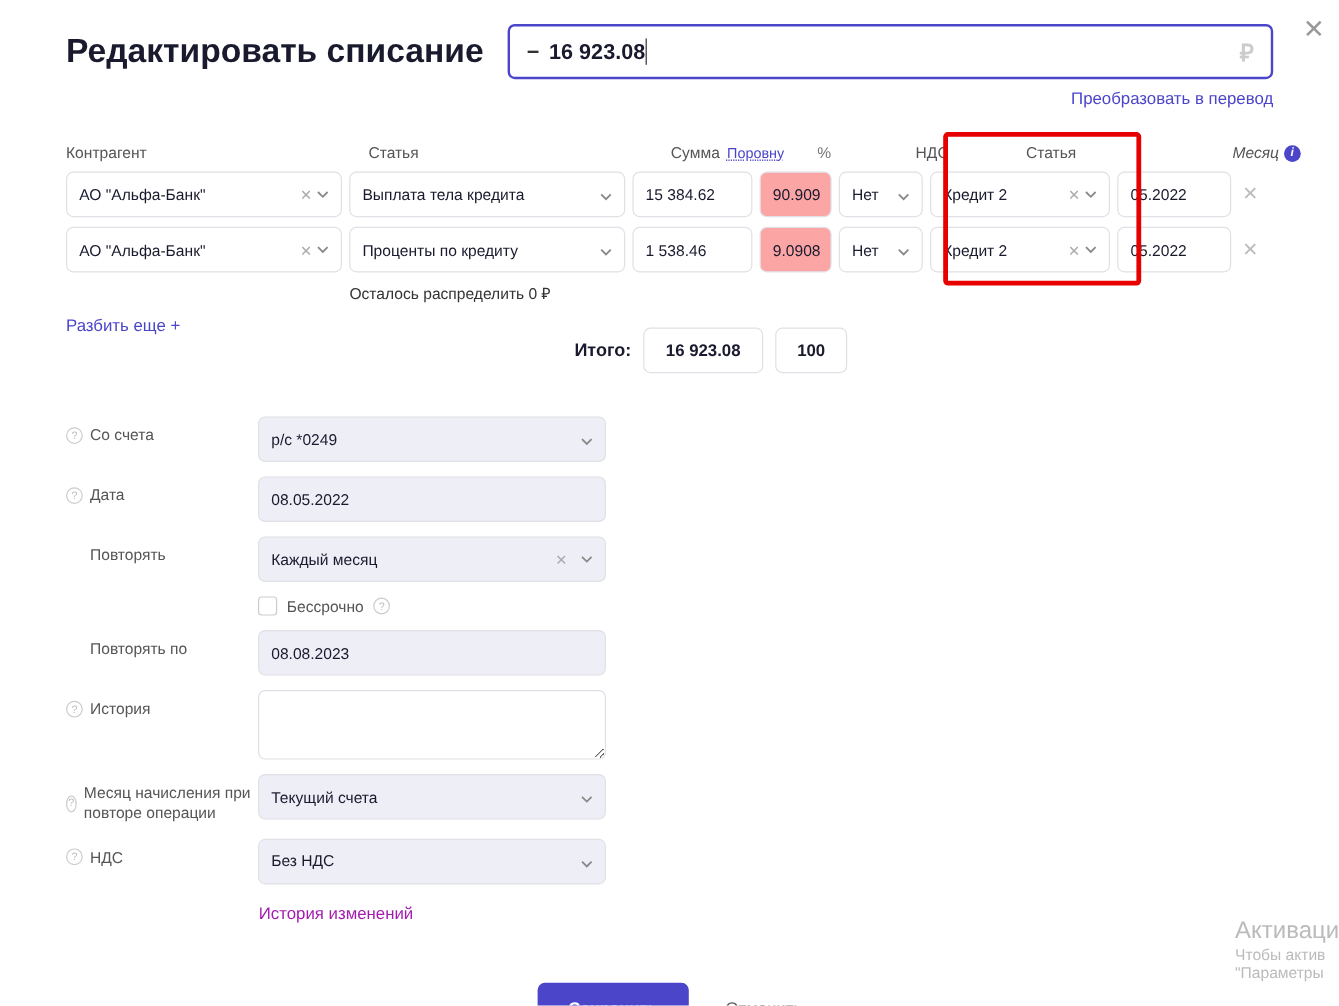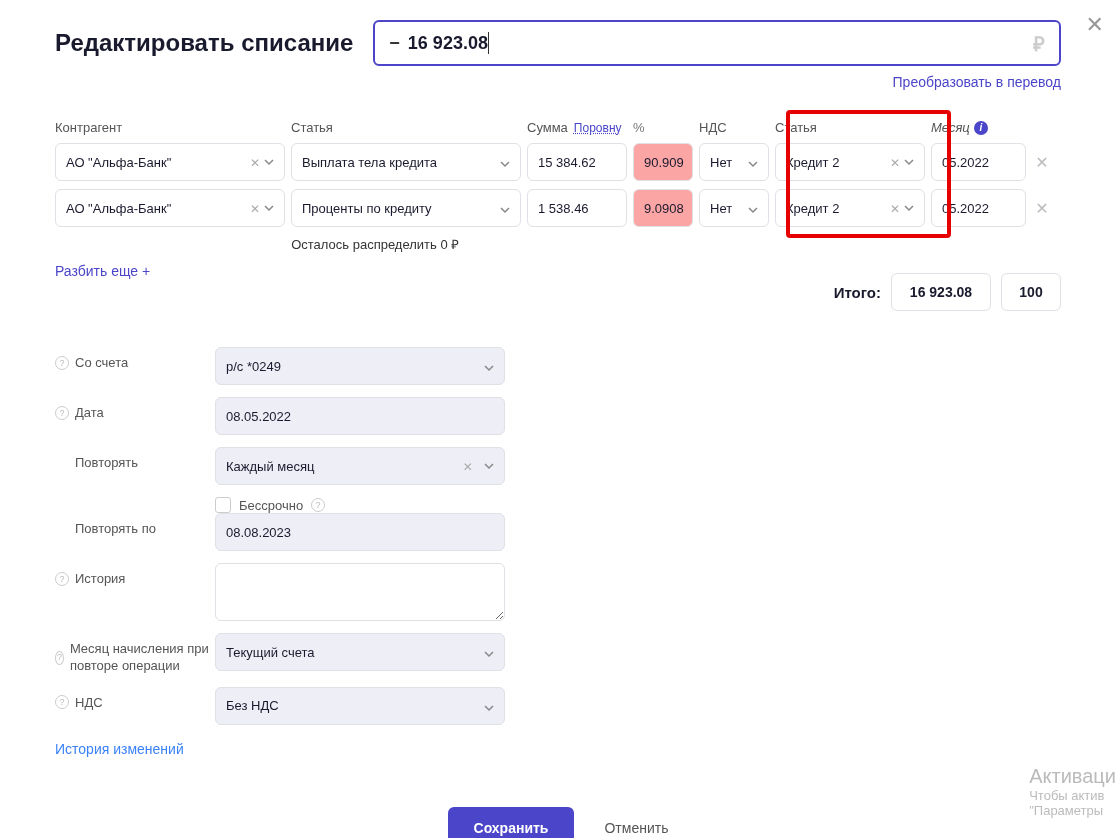--- a/index.html
+++ b/index.html
@@ -1,25 +1,25 @@
 <!DOCTYPE html>
 <html><head>
 <meta charset="utf-8">
 <style>
 * { box-sizing: border-box; margin: 0; padding: 0; }
 body { font-family: -apple-system, BlinkMacSystemFont, "Segoe UI", Arial, sans-serif; font-size: 14px; color: #1a1a2e; background: #fff; padding: 20px 55px; width: 1116px; height: 838px; position: relative; }
 .close-x { position: absolute; top: 12px; right: 12px; font-size: 22px; color: #999; cursor: pointer; }
 .header-row { display: flex; align-items: center; gap: 20px; margin-bottom: 8px; }
-.page-title { font-size: 24px; font-weight: 700; color: #1a1a2e; }
+.page-title { font-size: 28px; font-weight: 700; color: #1a1a2e; }
 .amount-box { flex: 1; border: 2px solid #4b45c9; border-radius: 6px; height: 46px; display: flex; align-items: center; padding: 0 14px; font-size: 18px; font-weight: 700; position: relative; }
 .amount-minus { color: #333; margin-right: 8px; }
 .amount-ruble { position: absolute; right: 14px; color: #ccc; font-size: 20px; }
 .amount-cursor { border-right: 1px solid #333; height: 22px; display: inline-block; }
 .convert-link { text-align: right; color: #4b45c9; font-size: 14px; margin-bottom: 30px; cursor: pointer; }
-.grid-headers { display: grid; grid-template-columns: 230px 230px 100px 60px 70px 150px 95px 20px; gap: 6px; font-size: 13px; color: #555; margin-bottom: 8px; align-items: center; }
+.grid-headers { display: grid; grid-template-columns: 230px 230px 100px 60px 70px 150px 95px 20px; gap: 22px; font-size: 13px; color: #555; margin-bottom: 8px; align-items: center; }
 .grid-row { display: grid; grid-template-columns: 230px 230px 100px 60px 70px 150px 95px 20px; gap: 6px; margin-bottom: 8px; align-items: center; }
 .input, .select { height: 38px; border: 1px solid #e0e0e6; border-radius: 6px; padding: 0 10px; font-size: 13px; background: #fff; display: flex; align-items: center; position: relative; }
 .select { justify-content: space-between; cursor: pointer; }
 .select .clear { color: #aaa; font-size: 12px; margin-right: 4px; cursor: pointer; }
 .chevron { width: 10px; height: 10px; display: inline-block; }
 .chevron svg { width: 10px; height: 10px; }
 .readonly-input { background: #fca5a5; }
 .row-delete { color: #bbb; font-size: 16px; cursor: pointer; text-align: center; }
 .highlight-box { position: absolute; border: 4px solid #e60000; border-radius: 4px; pointer-events: none; }
 .link-small { color: #4b45c9; font-size: 12px; text-decoration: underline dotted; margin-left: 6px; cursor: pointer; }
@@ -28,23 +28,23 @@
 .split-link { color: #4b45c9; font-size: 14px; cursor: pointer; }
 .itogo-label { font-weight: 700; font-size: 15px; }
 .sum-box { border: 1px solid #e0e0e6; border-radius: 6px; height: 38px; display: flex; align-items: center; justify-content: center; font-weight: 700; width: 100px; }
 .sum-box.small { width: 60px; }
 .form-row { display: flex; align-items: flex-start; margin-bottom: 12px; }
 .form-label { width: 160px; font-size: 13px; color: #555; display: flex; align-items: center; gap: 6px; padding-top: 8px; }
 .help-icon { width: 14px; height: 14px; border: 1px solid #ccc; border-radius: 50%; display: inline-flex; align-items: center; justify-content: center; font-size: 9px; color: #bbb; }
 .form-field { width: 290px; }
 .form-field .select, .form-field .input { background: #eeeef7; }
 .textarea { width: 290px; height: 58px; border: 1px solid #e0e0e6; border-radius: 6px; resize: both; }
-.checkbox-row { display: flex; align-items: center; gap: 8px; font-size: 13px; color: #555; margin-left: 160px; }
+.checkbox-row { display: flex; align-items: center; gap: 8px; font-size: 13px; color: #555; margin-left: 160px; margin-bottom: 12px; }
 .checkbox { width: 16px; height: 16px; border: 1px solid #ccc; border-radius: 3px; }
-.history-link { color: #3b82f6; text-align: left; width: 450px; font-size: 14px; cursor: pointer; margin-top: 16px; }
+.history-link { color: #a21caf; text-align: center; width: 450px; font-size: 14px; cursor: pointer; margin-top: 16px; }
 .button-row { display: flex; align-items: center; justify-content: center; gap: 30px; margin-top: 50px; }
 .btn-primary { background: #4b45c9; color: #fff; border: none; border-radius: 6px; height: 42px; padding: 0 26px; font-size: 14px; font-weight: 600; cursor: pointer; }
 .btn-cancel { color: #555; font-size: 14px; cursor: pointer; }
 .watermark { position: absolute; right: 0; bottom: 20px; color: #bbb; font-size: 20px; text-align: left; }
 .watermark .sub { font-size: 13px; }
 .info-icon { width: 14px; height: 14px; background: #4b45c9; border-radius: 50%; display: inline-flex; align-items: center; justify-content: center; color: #fff; font-size: 10px; font-weight: bold; }
 .percent-header { color: #777; }
 .top-section { display:flex; justify-content: space-between; align-items: flex-start; }
 </style>
 </head>
@@ -152,21 +152,21 @@
     <div class="row-delete">✕</div>
   </div>
 
   <div class="highlight-box" style="left:731px; top:-10px; width:165px; height:128px;"></div>
 </div>
 
 <div class="remaining" style="width:640px;">Осталось распределить 0 ₽</div>
 
 <div class="top-section">
   <div class="split-link">Разбить еще +</div>
-  <div class="summary-row" style="width:auto; ">
+  <div class="summary-row" style="width:auto; margin-right:355px;">
     <span class="itogo-label">Итого:</span>
     <div class="sum-box">16 923.08</div>
     <div class="sum-box small">100</div>
   </div>
 </div>
 
 <div style="margin-top:20px;">
   <div class="form-row">
     <div class="form-label">
         <span class="help-icon">?</span>

